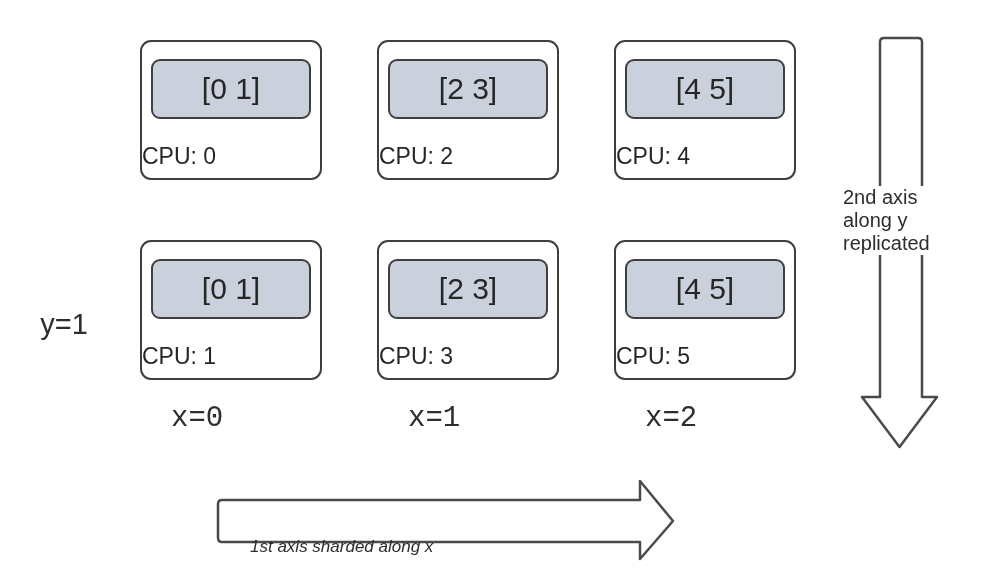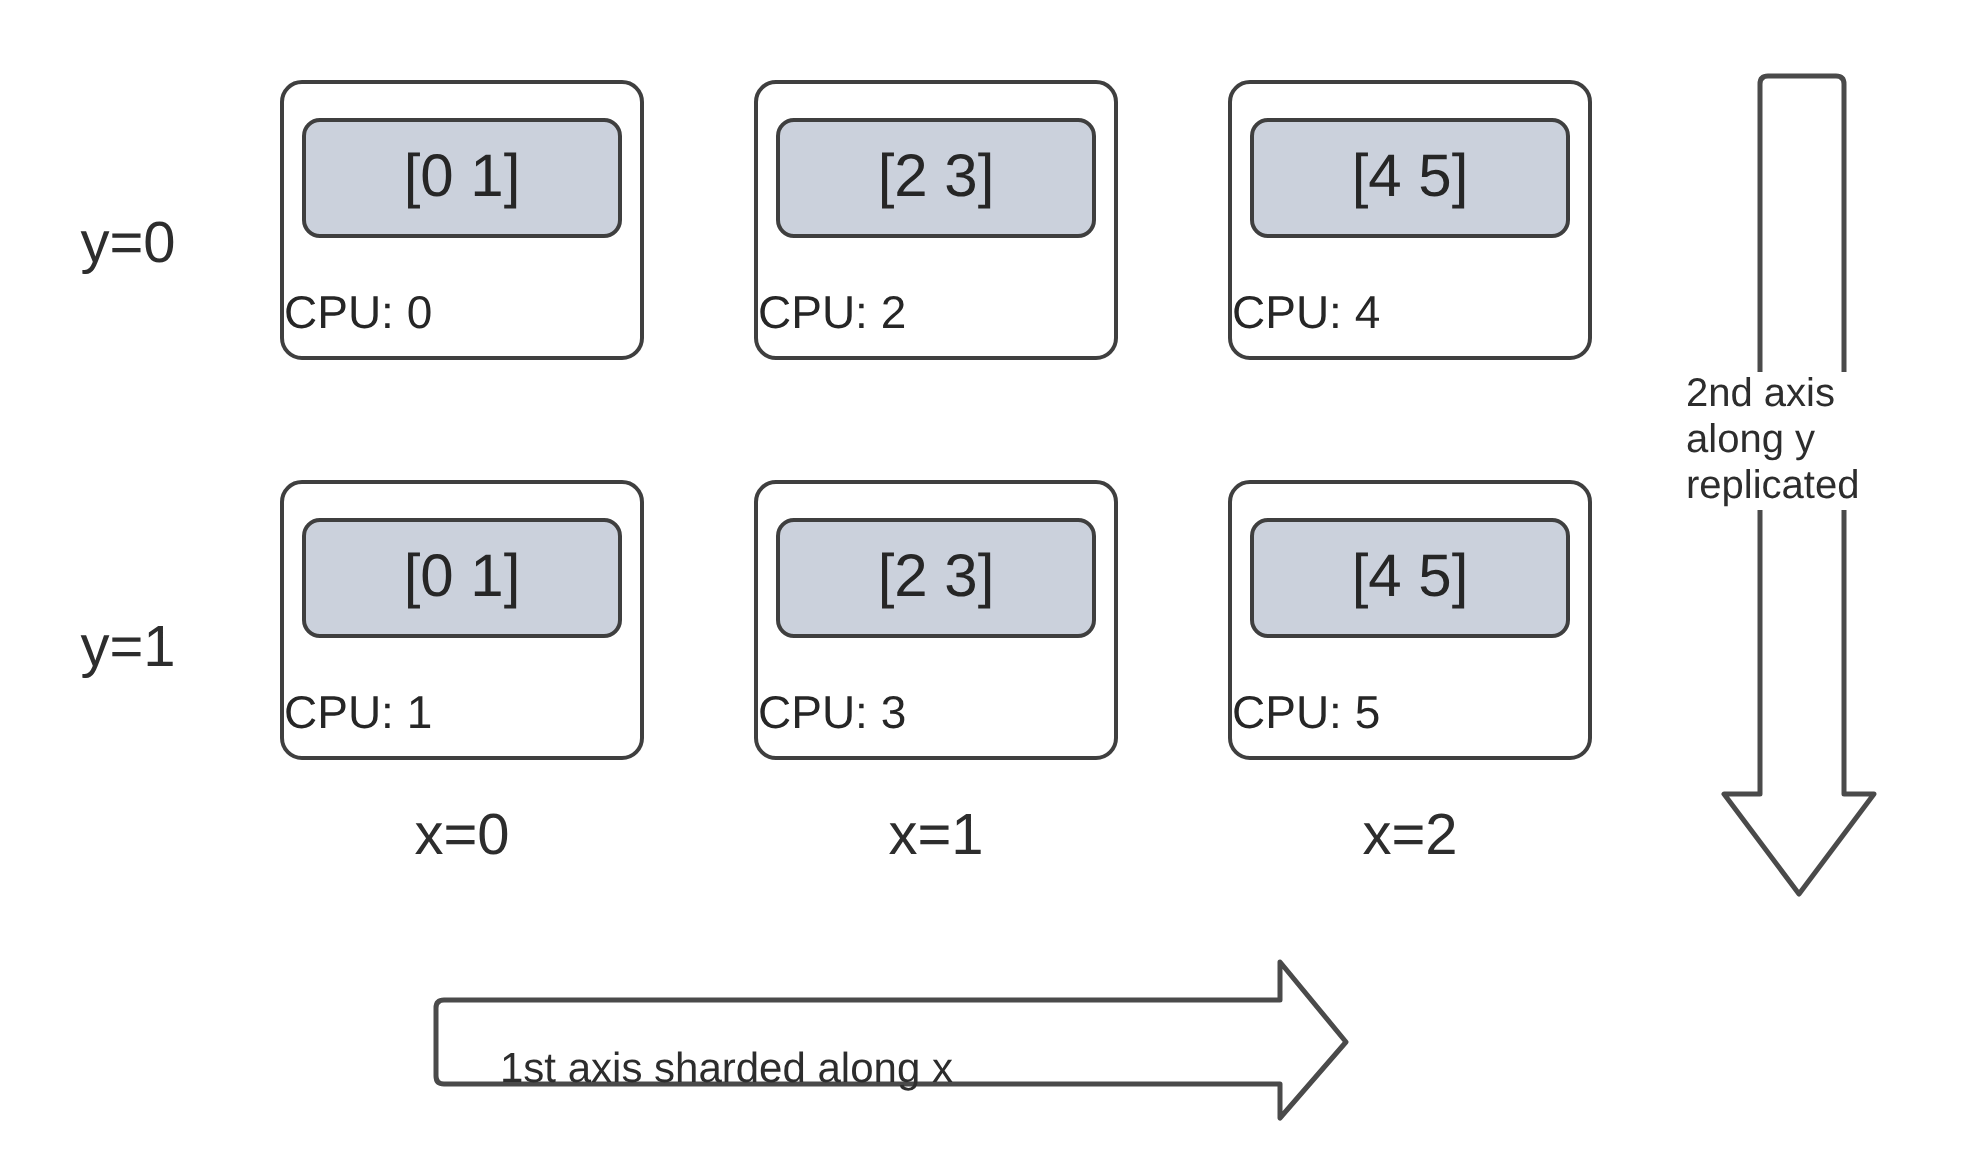--- a/index.html
+++ b/index.html
@@ -19,23 +19,23 @@
   .row-label {
     position: absolute;
     width: 80px;
     text-align: center;
     font-size: 29px;
     color: #2d2d2d;
   }
   .col-label {
     position: absolute;
     width: 120px;
-    text-align: center;
     font-size: 29px;
     color: #2d2d2d;
+    font-family: Liberation Mono, monospace;
   }
   .device {
     position: absolute;
     width: 178px;
     height: 136px;
     background: #ffffff;
     border: 2.5px solid #3f3f3f;
     border-radius: 11px;
     box-sizing: content-box;
     text-decoration: underline;
@@ -77,33 +77,33 @@
   #replicate-caption {
     left: 843px;
     top: 186px;
     width: 124px;
     font-size: 20px;
     line-height: 23px;
     background: #ffffff;
   }
   #shard-caption {
     left: 250px;
-    top: 516px;
+    top: 528px;
     width: 360px;
     height: 37px;
     line-height: 37px;
-    font-size: 21px;
+    font-size: 17px;
+    font-style: italic;
   }
 </style>
 </head>
 <body>
 
 <div id="stage">
 
-  <div class="row-label" style="left:24px; top:106px;">y=0</div>
   <div class="row-label" style="left:24px; top:308px;">y=1</div>
 
   <div class="device" style="left:140px; top:40px;">
     <div class="shard">[0 1]</div>
     <div class="cpu-label">CPU: 0</div>
   </div>
   <div class="device" style="left:377px; top:40px;">
     <div class="shard">[2 3]</div>
     <div class="cpu-label">CPU: 2</div>
   </div>

